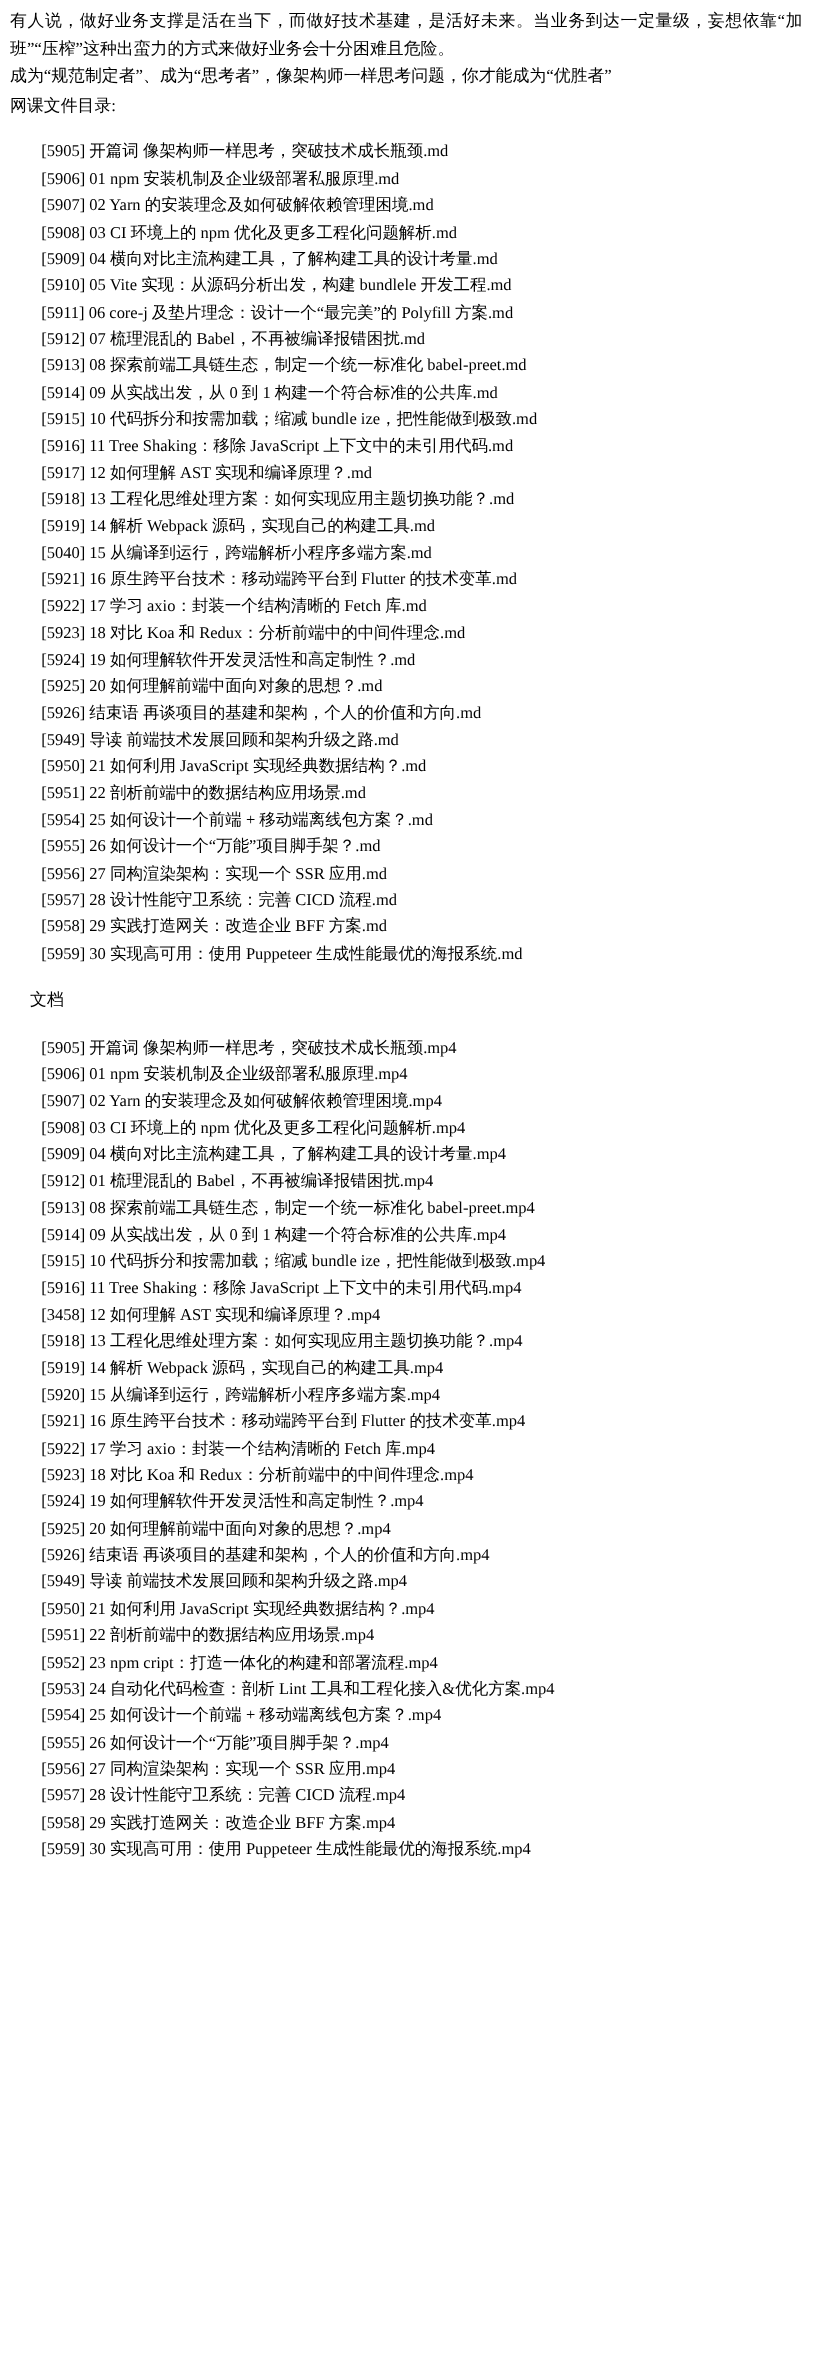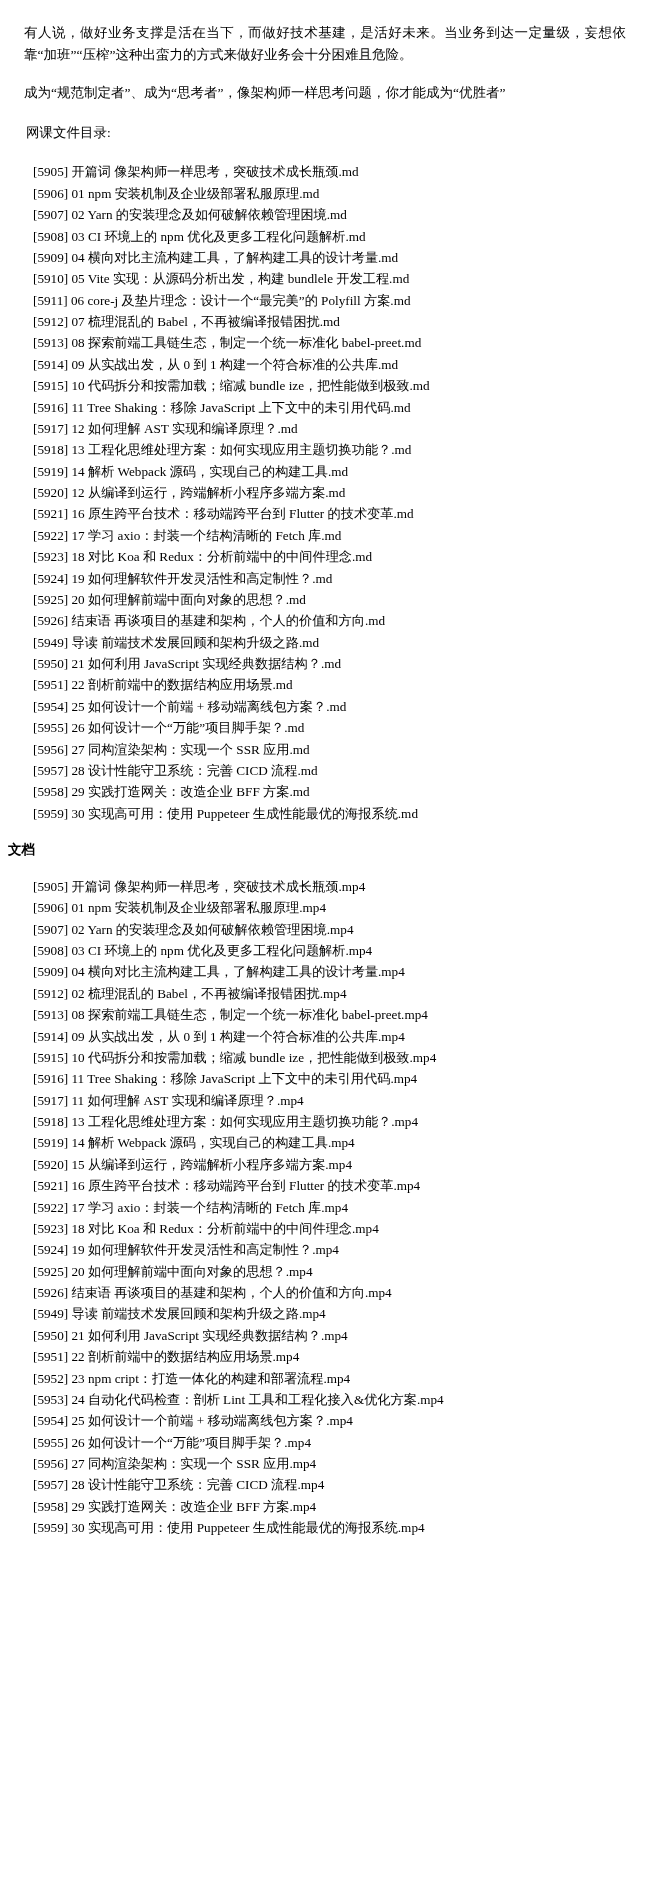--- a/index.html
+++ b/index.html
@@ -17,43 +17,42 @@
     box-sizing: border-box;
     padding: 6px 8px 10px 8px;
   }
   .intro {
     font-size: 13.5px;
     line-height: 1.62;
     text-align: justify;
     margin: 0 0 2px 0;
   }
   .intro p {
-    margin: 16px;
+    margin: 0;
   }
   .section-title {
     font-size: 13.5px;
     line-height: 1.62;
-    margin: 18px;
+    margin: 0;
   }
   ul.file-list {
     list-style: none;
     margin: 15px;
     padding: 0;
   }
   ul.file-list li {
     font-size: 13.2px;
     line-height: 1.62;
     white-space: nowrap;
     padding-left: 10px;
   }
   .subhead {
     font-size: 13.5px;
     line-height: 1.62;
-    margin: 0;
-    font-weight: bold;
+    margin: 16px;
   }
 </style>
 </head>
 <body>
 
 <div class="page">
 
   <div class="intro">
     <p>有人说，做好业务支撑是活在当下，而做好技术基建，是活好未来。当业务到达一定量级，妄想依靠“加班”“压榨”这种出蛮力的方式来做好业务会十分困难且危险。</p>
     <p>成为“规范制定者”、成为“思考者”，像架构师一样思考问题，你才能成为“优胜者”</p>
@@ -70,21 +69,21 @@
       <li>[5910] 05  Vite 实现：从源码分析出发，构建 bundlele 开发工程.md</li>
       <li>[5911] 06  core-j 及垫片理念：设计一个“最完美”的 Polyfill 方案.md</li>
       <li>[5912] 07  梳理混乱的 Babel，不再被编译报错困扰.md</li>
       <li>[5913] 08  探索前端工具链生态，制定一个统一标准化 babel-preet.md</li>
       <li>[5914] 09  从实战出发，从 0 到 1 构建一个符合标准的公共库.md</li>
       <li>[5915] 10  代码拆分和按需加载；缩减 bundle ize，把性能做到极致.md</li>
       <li>[5916] 11  Tree Shaking：移除 JavaScript 上下文中的未引用代码.md</li>
       <li>[5917] 12  如何理解 AST 实现和编译原理？.md</li>
       <li>[5918] 13  工程化思维处理方案：如何实现应用主题切换功能？.md</li>
       <li>[5919] 14  解析 Webpack 源码，实现自己的构建工具.md</li>
-      <li>[5920] 12  从编译到运行，跨端解析小程序多端方案.md</li>
+      <li>[5040] 15  从编译到运行，跨端解析小程序多端方案.md</li>
       <li>[5921] 16  原生跨平台技术：移动端跨平台到 Flutter 的技术变革.md</li>
       <li>[5922] 17  学习 axio：封装一个结构清晰的 Fetch 库.md</li>
       <li>[5923] 18  对比 Koa 和 Redux：分析前端中的中间件理念.md</li>
       <li>[5924] 19  如何理解软件开发灵活性和高定制性？.md</li>
       <li>[5925] 20  如何理解前端中面向对象的思想？.md</li>
       <li>[5926] 结束语  再谈项目的基建和架构，个人的价值和方向.md</li>
       <li>[5949] 导读  前端技术发展回顾和架构升级之路.md</li>
       <li>[5950] 21  如何利用 JavaScript 实现经典数据结构？.md</li>
       <li>[5951] 22  剖析前端中的数据结构应用场景.md</li>
       <li>[5954] 25  如何设计一个前端 + 移动端离线包方案？.md</li>
@@ -97,26 +96,26 @@
   </div>
 
   <div>
     <div class="subhead">文档</div>
     <ul class="file-list">
       <li>[5905] 开篇词  像架构师一样思考，突破技术成长瓶颈.mp4</li>
       <li>[5906] 01  npm 安装机制及企业级部署私服原理.mp4</li>
       <li>[5907] 02  Yarn 的安装理念及如何破解依赖管理困境.mp4</li>
       <li>[5908] 03  CI 环境上的 npm 优化及更多工程化问题解析.mp4</li>
       <li>[5909] 04  横向对比主流构建工具，了解构建工具的设计考量.mp4</li>
-      <li>[5912] 02  梳理混乱的 Babel，不再被编译报错困扰.mp4</li>
+      <li>[5912] 01  梳理混乱的 Babel，不再被编译报错困扰.mp4</li>
       <li>[5913] 08  探索前端工具链生态，制定一个统一标准化 babel-preet.mp4</li>
       <li>[5914] 09  从实战出发，从 0 到 1 构建一个符合标准的公共库.mp4</li>
       <li>[5915] 10  代码拆分和按需加载；缩减 bundle ize，把性能做到极致.mp4</li>
       <li>[5916] 11  Tree Shaking：移除 JavaScript 上下文中的未引用代码.mp4</li>
-      <li>[5917] 11  如何理解 AST 实现和编译原理？.mp4</li>
+      <li>[3458] 12  如何理解 AST 实现和编译原理？.mp4</li>
       <li>[5918] 13  工程化思维处理方案：如何实现应用主题切换功能？.mp4</li>
       <li>[5919] 14  解析 Webpack 源码，实现自己的构建工具.mp4</li>
       <li>[5920] 15  从编译到运行，跨端解析小程序多端方案.mp4</li>
       <li>[5921] 16  原生跨平台技术：移动端跨平台到 Flutter 的技术变革.mp4</li>
       <li>[5922] 17  学习 axio：封装一个结构清晰的 Fetch 库.mp4</li>
       <li>[5923] 18  对比 Koa 和 Redux：分析前端中的中间件理念.mp4</li>
       <li>[5924] 19  如何理解软件开发灵活性和高定制性？.mp4</li>
       <li>[5925] 20  如何理解前端中面向对象的思想？.mp4</li>
       <li>[5926] 结束语  再谈项目的基建和架构，个人的价值和方向.mp4</li>
       <li>[5949] 导读  前端技术发展回顾和架构升级之路.mp4</li>

